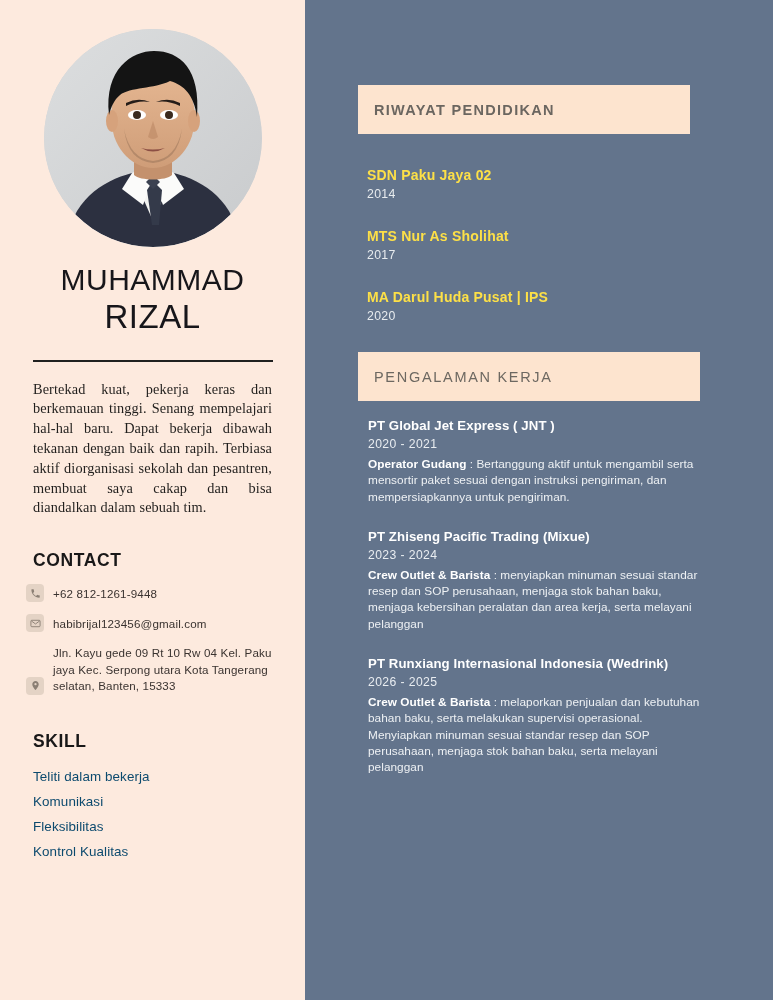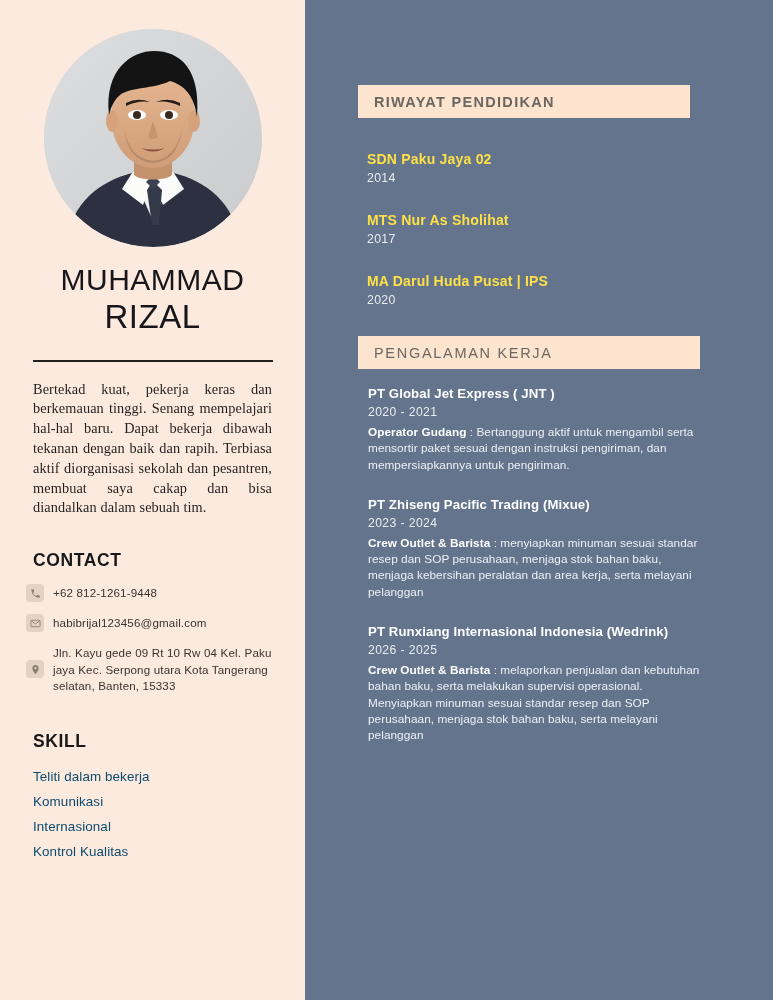--- a/index.html
+++ b/index.html
@@ -51,21 +51,21 @@
     text-align:justify;
     letter-spacing:0.1px;
   }
 
   .sec-title {
     font-size:17.5px; font-weight:bold; color:#191818;
     letter-spacing:0.6px;
   }
   .contact-head { margin:32px 0 0 33px; }
   .contact-list { margin:13px 0 0 26px; }
-  .crow { display:flex; align-items:center; margin-bottom:12px; }
+  .crow { display:flex; align-items:flex-end; margin-bottom:12px; }
   .cicon {
     width:18px; height:18px; border-radius:4px;
     background:#e4d3c5; flex:0 0 18px;
     display:flex; align-items:center; justify-content:center;
     margin-top:0px;
   }
   .cicon svg { display:block; }
   .ctext {
     margin-left:9px; font-size:11.6px; color:#3a3330;
     line-height:16.5px; letter-spacing:0.15px; padding-top:1px;
@@ -79,21 +79,21 @@
     letter-spacing:0.1px;
   }
 
   
   .right {
     flex:1; height:1000px; background:#63748c;
     position:relative;
   }
   .bar {
     background:#fde4cf;
-    height:33px;
+    height:49px;
     display:flex; align-items:center;
     padding-left:16px;
   }
   .bar-edu { margin:85px 0 0 53px; width:332px; }
   .bar-exp { margin:29px 0 0 53px; width:342px;align-items:center; }
   .bar-text {
     font-size:14.5px; font-weight:bold; color:#6b6660;
     letter-spacing:1.3px;
   }
   .bar-exp .bar-text { font-weight:normal; letter-spacing:1.7px; color:#6d6861; }
@@ -223,21 +223,21 @@
           </svg>
         </span>
         <span class="ctext">Jln. Kayu gede 09 Rt 10 Rw 04 Kel. Paku jaya Kec. Serpong utara Kota Tangerang selatan, Banten, 15333</span>
       </div>
     </div>
 
     <div class="sec-title skill-head">SKILL</div>
     <div class="skill-list">
       <div class="skill-item">Teliti dalam bekerja</div>
       <div class="skill-item">Komunikasi</div>
-      <div class="skill-item">Internasional</div>
+      <div class="skill-item">Fleksibilitas</div>
       <div class="skill-item">Kontrol Kualitas</div>
     </div>
   </div>
 
   <div class="right">
 
     <div class="bar bar-edu">
       <span class="bar-text">RIWAYAT PENDIDIKAN</span>
     </div>
 

